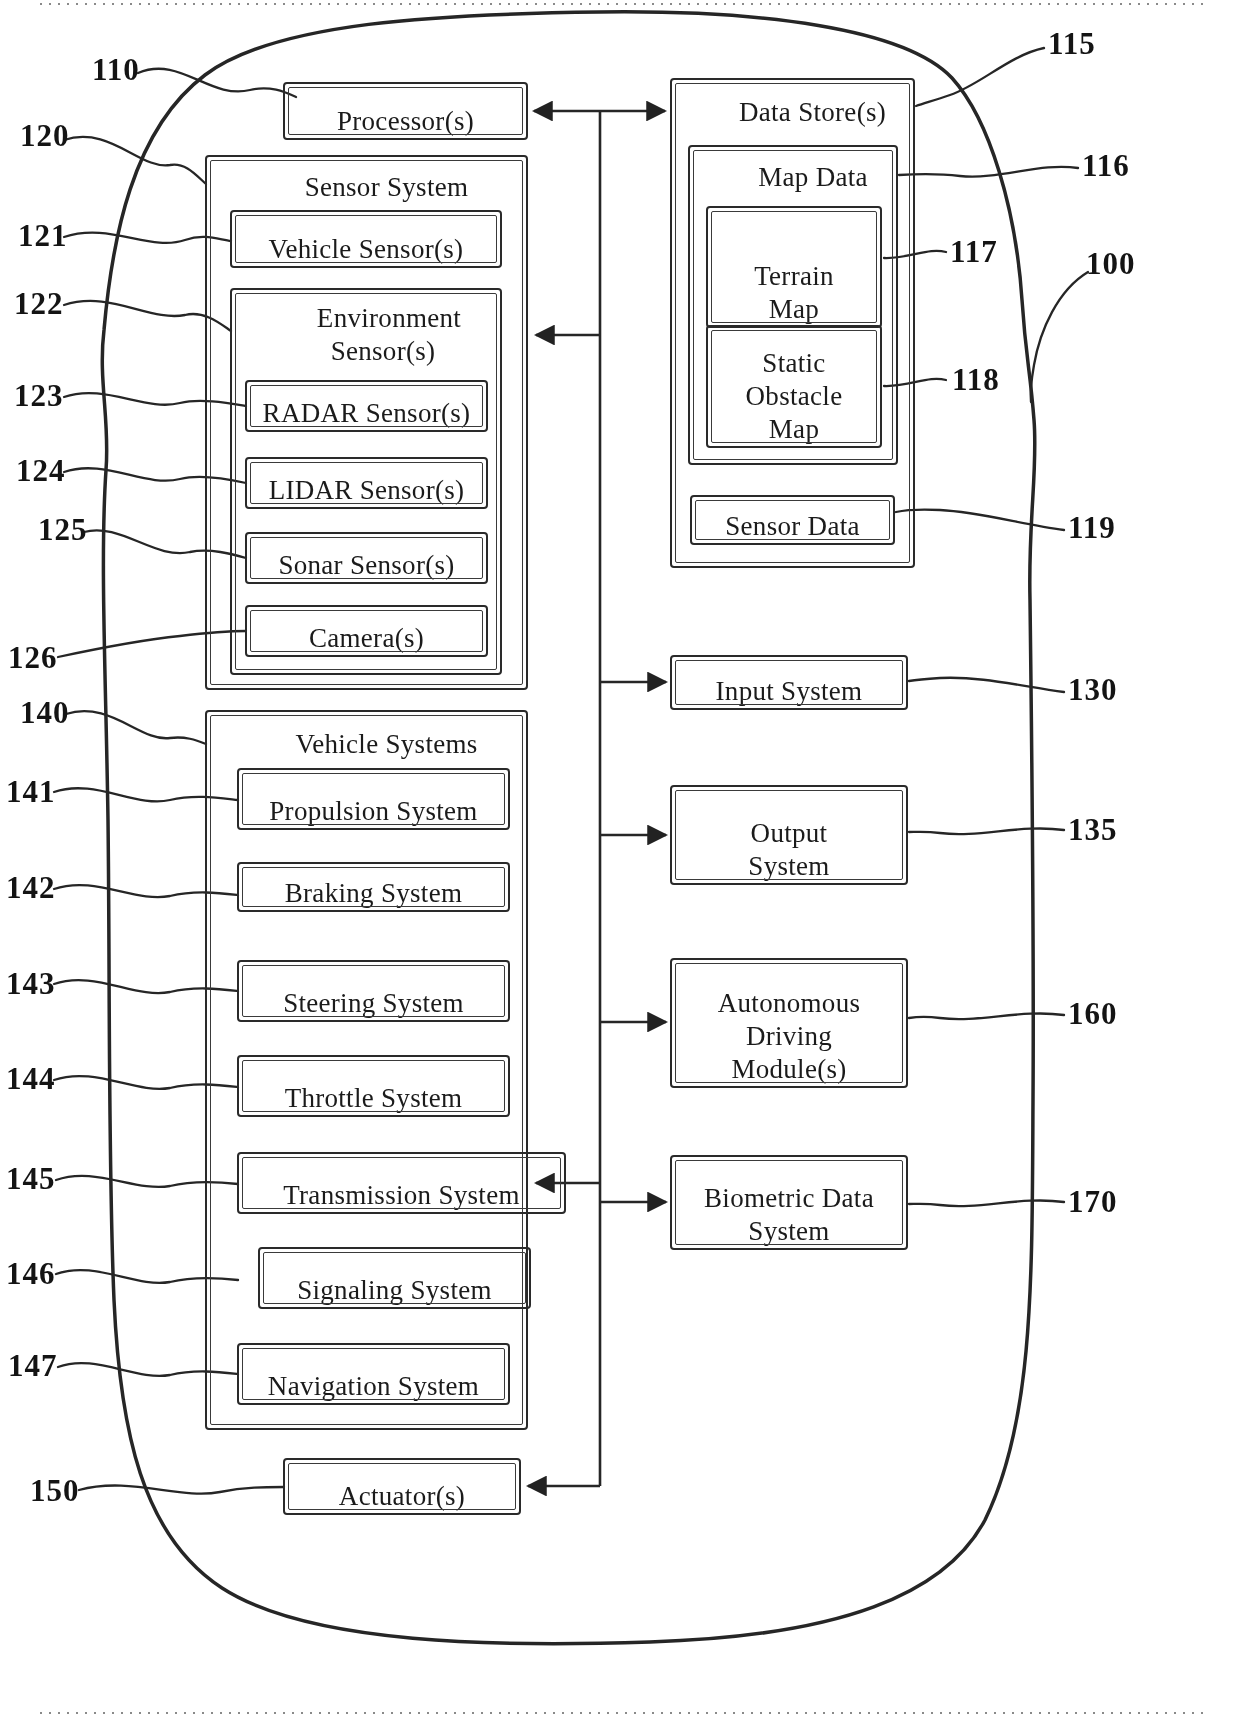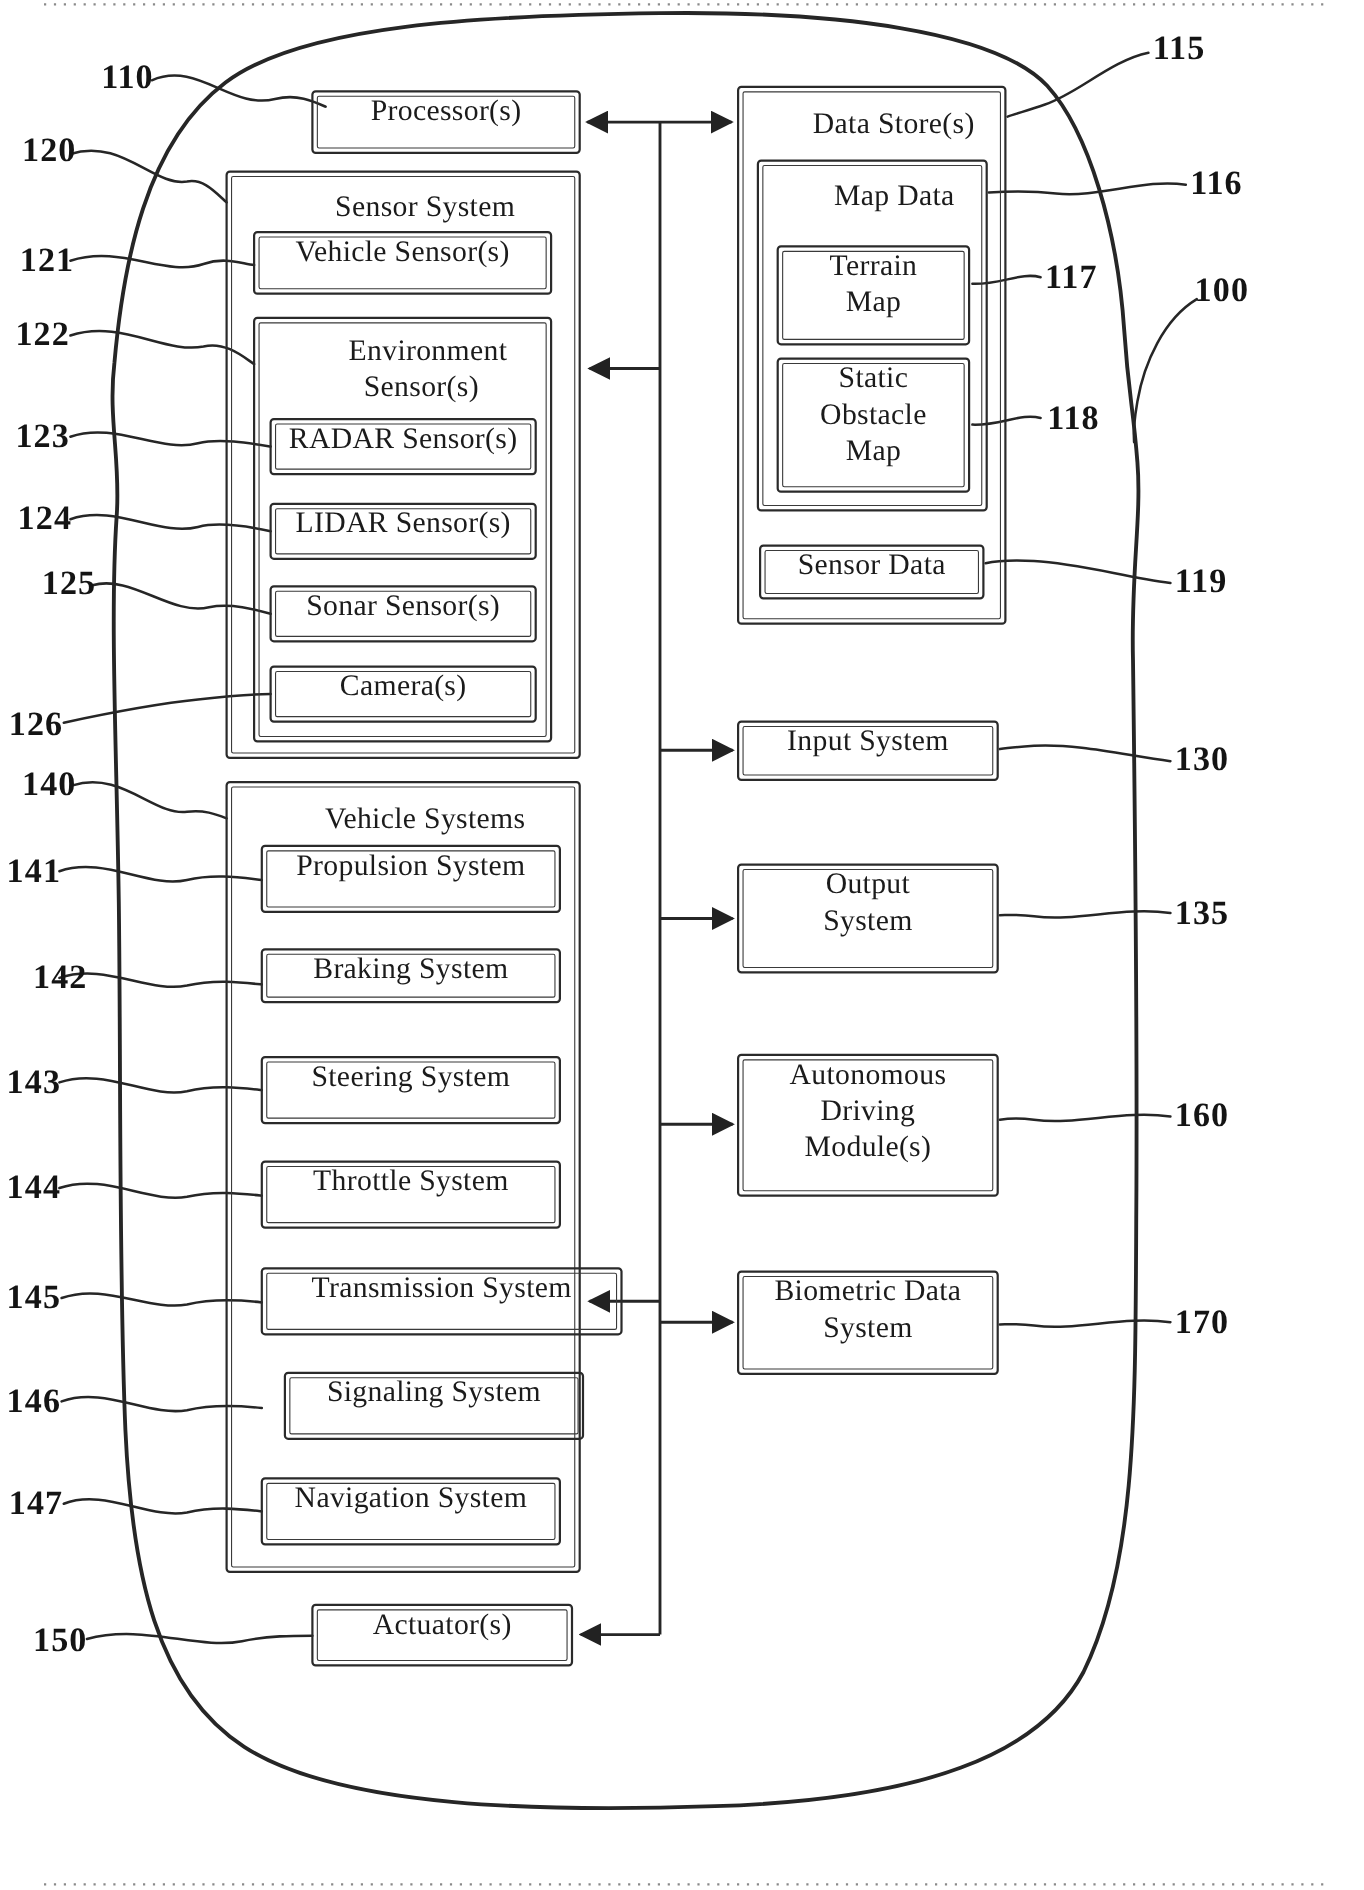--- a/index.html
+++ b/index.html
@@ -2,21 +2,21 @@
 <html><head>
 <meta charset="utf-8">
 <style>
   * { margin:0; padding:0; box-sizing:border-box; }
   html,body { background:#ffffff; }
   body { width:1240px; height:1718px; font-family:"Liberation Serif", serif; }
   .stage { position:relative; width:1240px; height:1718px; background:#fff; overflow:hidden; }
   svg.wires { position:absolute; left:0; top:0; width:1240px; height:1718px; }
   .box { position:absolute; border:2.5px solid #2a2a2a; border-radius:4px; }
   .box::before { content:""; position:absolute; inset:3px; border:1.5px solid #3a3a3a; border-radius:2px; pointer-events:none; }
-  .leaf { display:flex; align-items:flex-start; justify-content:center; text-align:center; }
+  .leaf { display:flex; align-items:flex-end; justify-content:center; text-align:center; }
   .container { text-align:center;padding-left:40px; }
   .lbl { font-size:27px; color:#1b1b1b; white-space:pre-line; line-height:1.22; padding:0 6px; letter-spacing:.3px; }
   .ref { position:absolute; font-size:31px; font-weight:bold; color:#141414; letter-spacing:1px; }
 </style>
 </head>
 <body>
 
 <div class="stage">
 
   <svg class="wires" viewBox="0 0 1240 1718">
@@ -139,21 +139,21 @@
   </div>
   <div class="box leaf" style="left:237px; top:1247px; width:273px; height:62px;margin-left:21px;">
     <span class="lbl">Signaling System</span>
   </div>
   <div class="box leaf" style="left:237px; top:1343px; width:273px; height:62px;">
     <span class="lbl">Navigation System</span>
   </div>
   <div class="box leaf" style="left:283px; top:1458px; width:238px; height:57px;">
     <span class="lbl">Actuator(s)</span>
   </div>
-  <div class="box leaf" style="left:706px; top:223px; width:176px; height:91px;">
+  <div class="box leaf" style="left:706px; top:206px; width:176px; height:122px;">
     <span class="lbl">Terrain
 Map</span>
   </div>
   <div class="box leaf" style="left:706px; top:325px; width:176px; height:123px;">
     <span class="lbl">Static
 Obstacle
 Map</span>
   </div>
   <div class="box leaf" style="left:690px; top:495px; width:205px; height:50px;">
     <span class="lbl">Sensor Data</span>
@@ -178,21 +178,21 @@
   <div class="ref" style="left:92px;  top:52px;">110</div>
   <div class="ref" style="left:20px;  top:118px;">120</div>
   <div class="ref" style="left:18px;  top:218px;">121</div>
   <div class="ref" style="left:14px;  top:286px;">122</div>
   <div class="ref" style="left:14px;  top:378px;">123</div>
   <div class="ref" style="left:16px;  top:453px;">124</div>
   <div class="ref" style="left:38px;  top:512px;">125</div>
   <div class="ref" style="left:8px;   top:640px;">126</div>
   <div class="ref" style="left:20px;  top:695px;">140</div>
   <div class="ref" style="left:6px;   top:774px;">141</div>
-  <div class="ref" style="left:6px;   top:870px;margin-left:24px;">142</div>
+  <div class="ref" style="left:6px;   top:870px;">142</div>
   <div class="ref" style="left:6px;   top:966px;">143</div>
   <div class="ref" style="left:6px;   top:1061px;">144</div>
   <div class="ref" style="left:6px;   top:1161px;">145</div>
   <div class="ref" style="left:6px;   top:1256px;">146</div>
   <div class="ref" style="left:8px;   top:1348px;">147</div>
   <div class="ref" style="left:30px;  top:1473px;">150</div>
   <div class="ref" style="left:1048px; top:26px;">115</div>
   <div class="ref" style="left:1082px; top:148px;">116</div>
   <div class="ref" style="left:950px;  top:234px;">117</div>
   <div class="ref" style="left:1086px; top:246px;">100</div>

